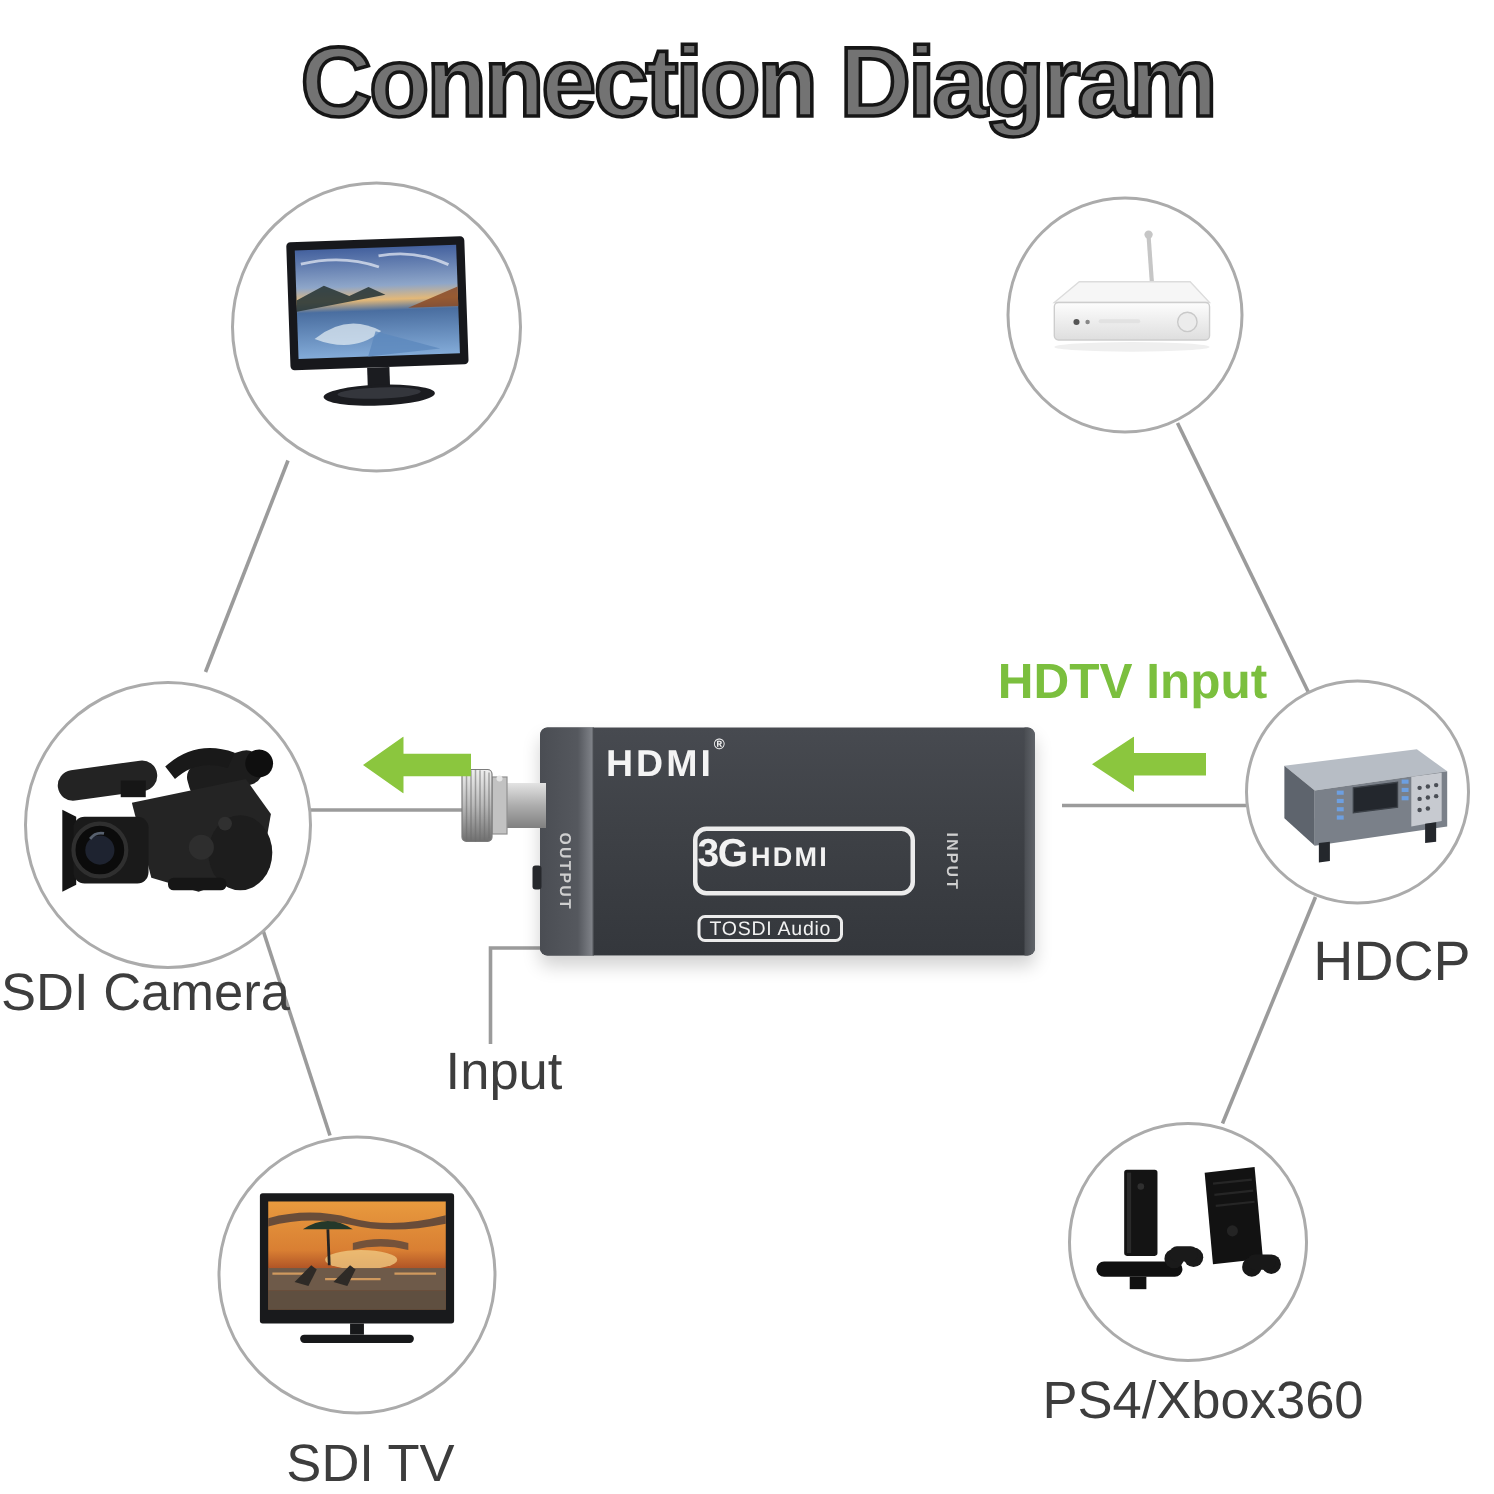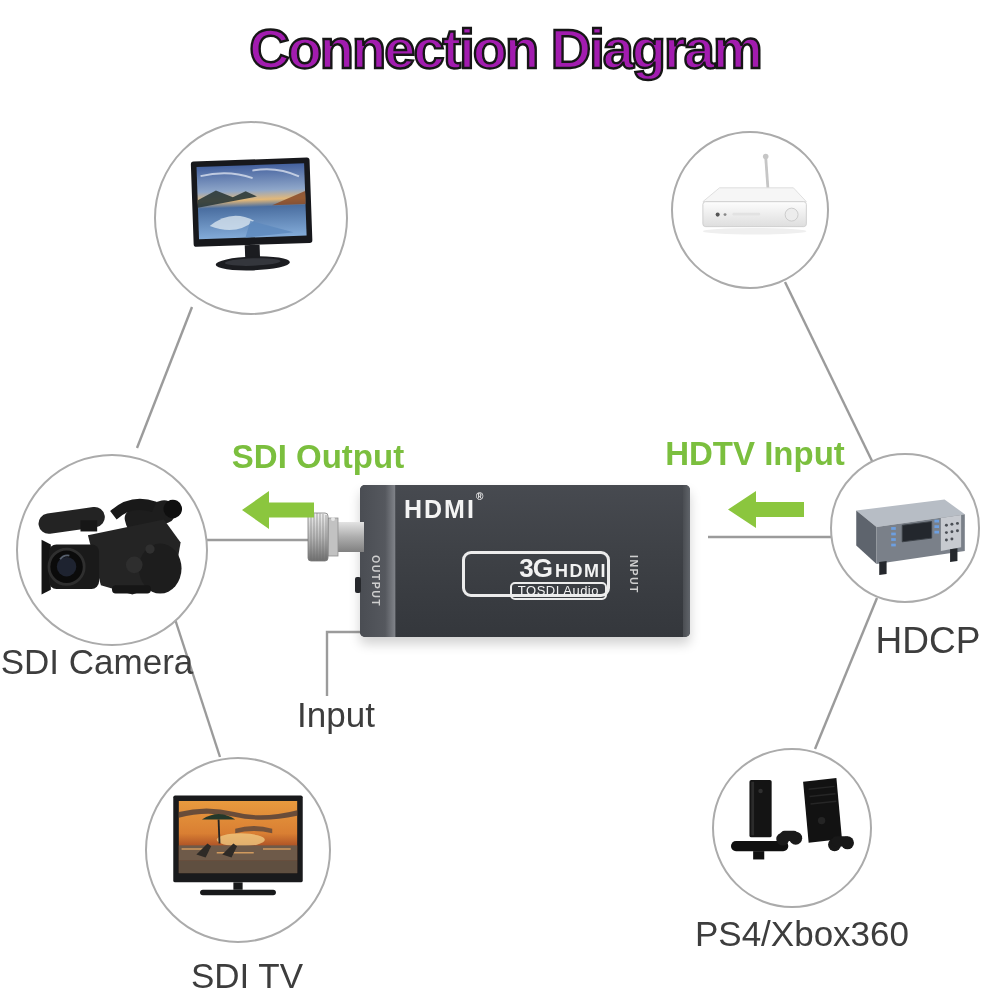--- a/index.html
+++ b/index.html
@@ -4,21 +4,21 @@
 <style>
   html,body{margin:0;padding:0;background:#ffffff;}
   #canvas{
     position:relative;width:996px;height:996px;background:#ffffff;overflow:hidden;
     font-family:"Liberation Sans","DejaVu Sans",sans-serif;
   }
   .abs{position:absolute;}
   
   .title{
     top:16px;left:505px;transform:translateX(-50%);
-    font-size:56px;font-weight:700;color:#a21caf;letter-spacing:-2px;
+    font-size:66px;font-weight:700;color:#737373;letter-spacing:-2px;
     -webkit-text-stroke:2.4px #161616;white-space:nowrap;z-index:5;
   }
   
   #lines{top:0;left:0;z-index:1;}
   #lines line, #lines polyline{stroke:#9b9b9b;stroke-width:2.4;fill:none;}
   
   .node-circle{
     border:2.5px solid #ababab;border-radius:50%;background:#ffffff;
     z-index:2;display:flex;align-items:center;justify-content:center;box-sizing:border-box;
   }
@@ -65,22 +65,22 @@
     background:linear-gradient(90deg,#4a4d52,#60646a);
     border-radius:0 5px 5px 0;
   }
   .brand{
     left:44px;top:6px;color:#f4f4f4;font-size:25px;font-weight:800;letter-spacing:2px;
     white-space:nowrap;
   }
   .brand sup{font-size:10px;font-weight:700;vertical-align:18px;letter-spacing:0;}
   .badge{
     left:102px;top:66px;width:148px;height:46px;border:3px solid #ececec;border-radius:9px;
-    display:flex;flex-direction:column;align-items:flex-end;justify-content:flex-start;
-    box-sizing:border-box;color:#f2f2f2;
+    display:flex;flex-direction:column;align-items:flex-start;justify-content:flex-start;
+    box-sizing:border-box;color:#f2f2f2;gap:28px;
   }
   .badge-row1{display:flex;align-items:baseline;gap:3px;line-height:1;margin-top:1px;}
   .badge-3g{font-size:26px;font-weight:800;letter-spacing:-1px;}
   .badge-hdmi{font-size:18px;font-weight:800;letter-spacing:1.5px;}
   .badge-sub{
     margin-top:1px;border:2px solid #ececec;border-radius:5px;
     font-size:13px;font-weight:400;line-height:1.1;padding:0 6px;letter-spacing:0.5px;
     background:transparent;white-space:nowrap;
   }
   .vlabel{
@@ -259,21 +259,20 @@
       </g>
     </svg>
   </div>
 
   <div class="abs node-label l-camera">SDI Camera</div>
   <div class="abs node-label l-hdcp">HDCP</div>
   <div class="abs node-label l-tv">SDI TV</div>
   <div class="abs node-label l-ps4">PS4/Xbox360</div>
   <div class="abs node-label l-power">Input</div>
 
-  <div class="abs green-label g-out">SDI Output</div>
   <div class="abs green-label g-in">HDTV Input</div>
 
   <svg class="abs arrow a-left" width="72" height="38" viewBox="0 0 72 38">
     <polygon points="0,19 27,0 27,11.5 72,11.5 72,26.5 27,26.5 27,38" fill="#8bc63e"></polygon>
   </svg>
   <svg class="abs arrow a-right" width="76" height="37" viewBox="0 0 76 37">
     <polygon points="0,18.5 28,0 28,11 76,11 76,26 28,26 28,37" fill="#8bc63e"></polygon>
   </svg>
 
   <div class="abs device">

